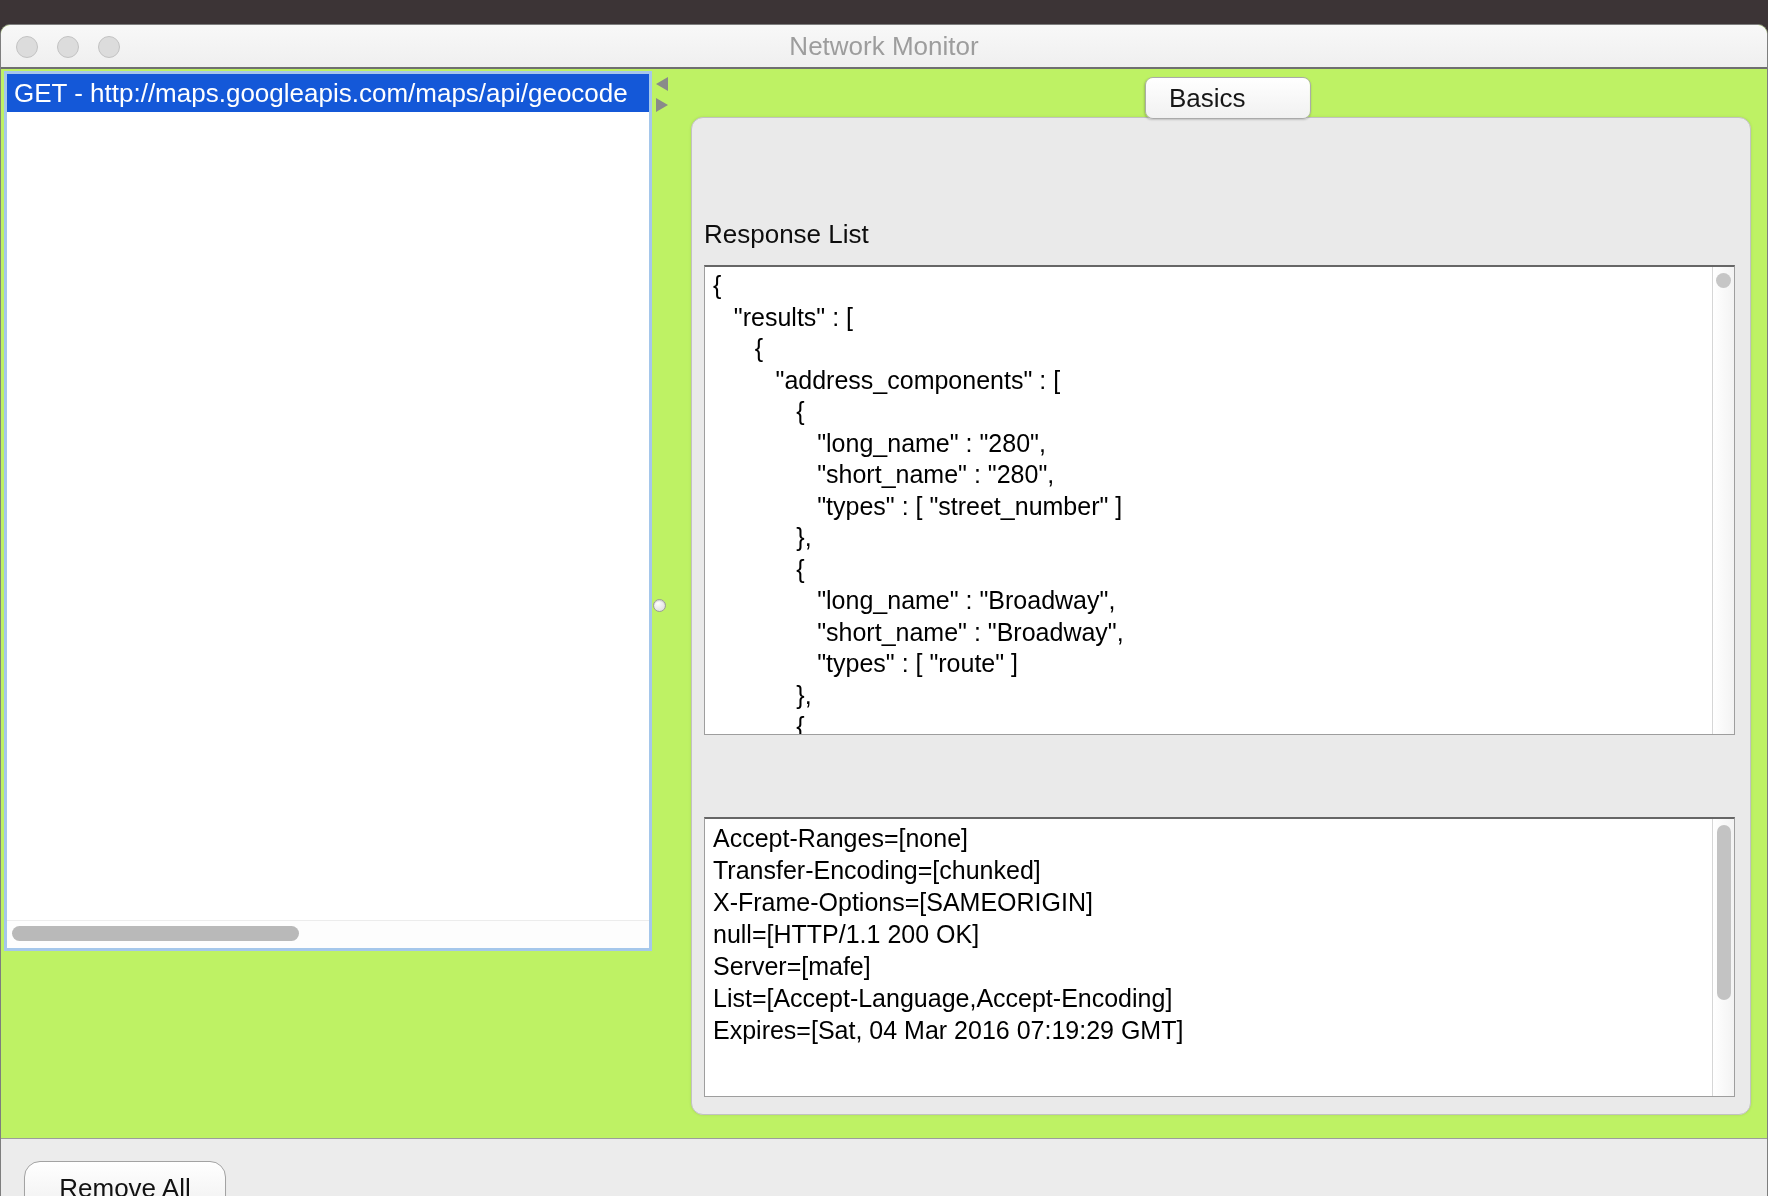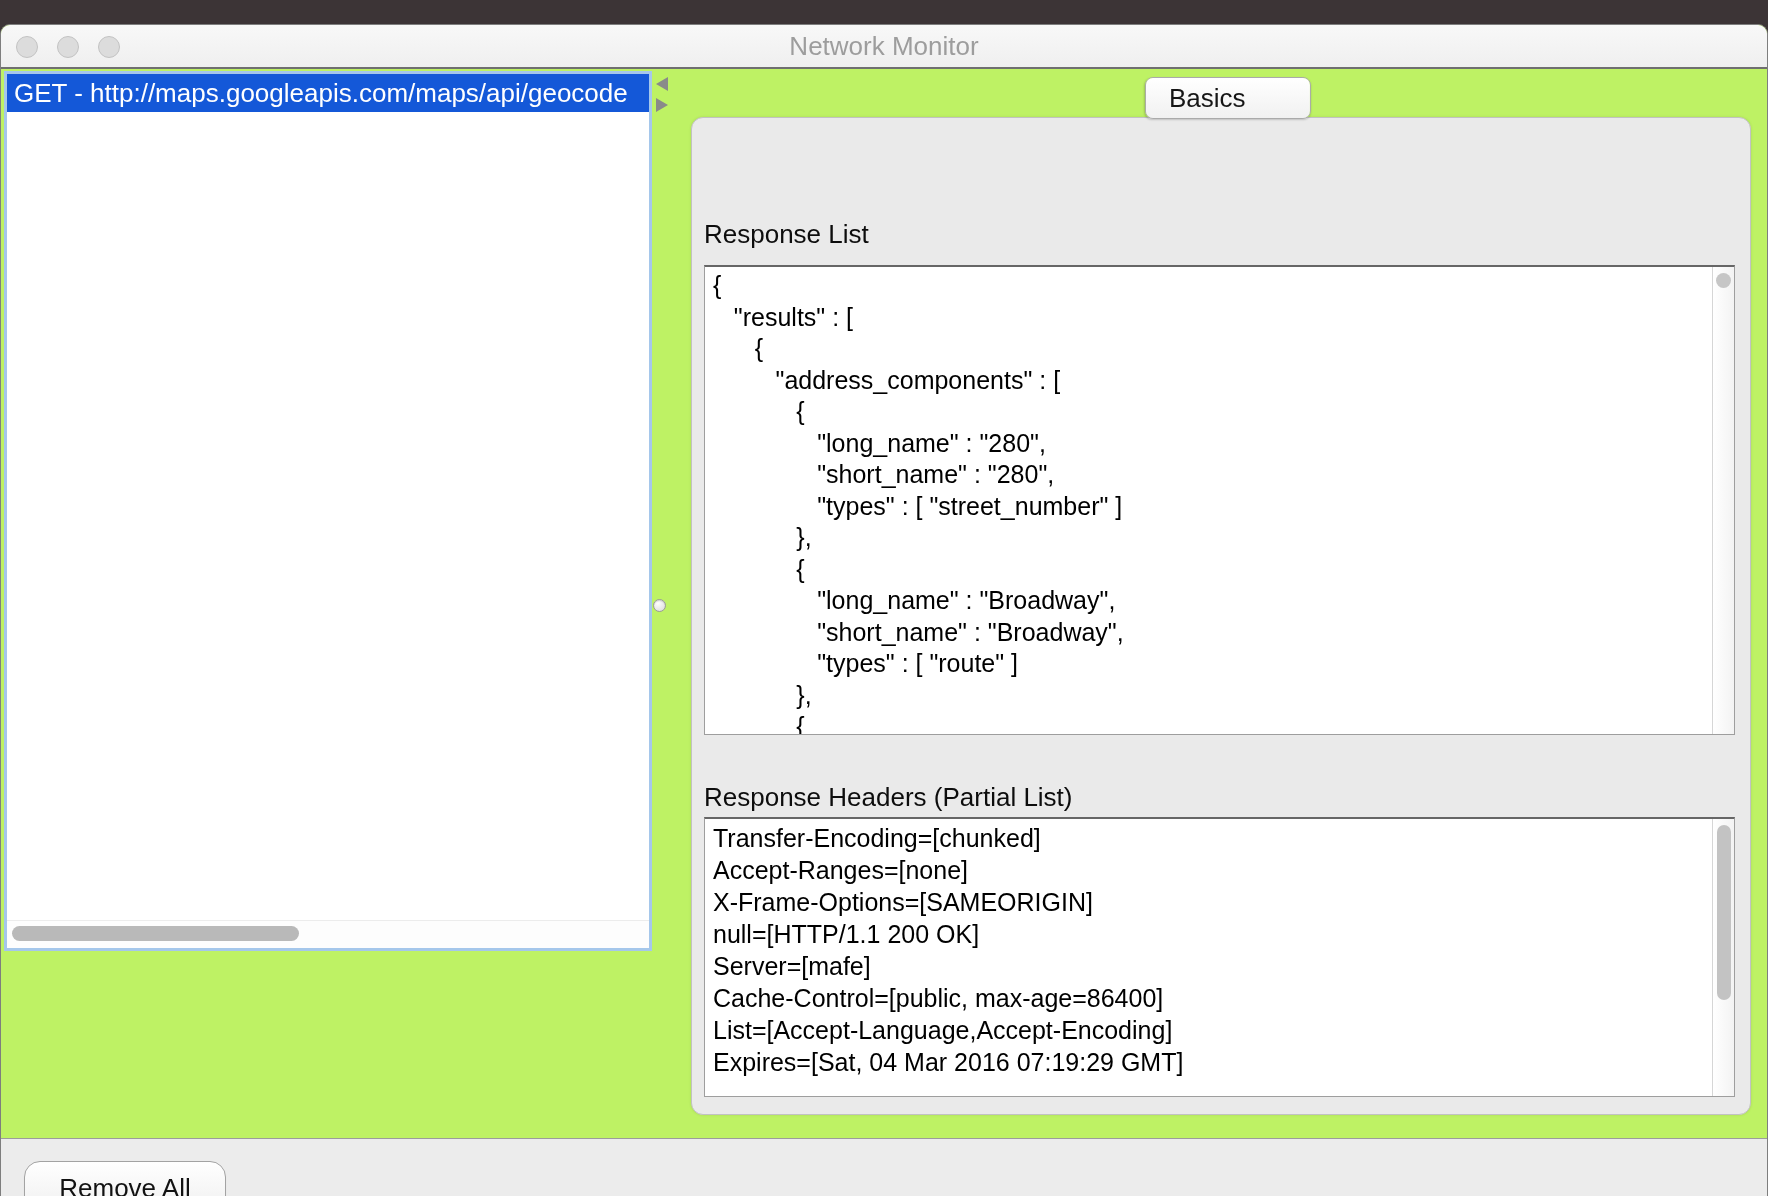--- a/index.html
+++ b/index.html
@@ -170,30 +170,28 @@
       <div class="code-line">               "short_name" : "Broadway",</div>
       <div class="code-line">               "types" : [ "route" ]</div>
       <div class="code-line">            },</div>
       <div class="code-line">            {</div>
     </div>
     <div class="vscroll-track">
       <div class="vthumb-dot"></div>
     </div>
   </div>
 
-  <div class="section-label label-headers">Response Headers (Partial List)</div>
 
   <div class="textbox box-headers">
     <div class="code-pane">
+      <div class="code-line">Accept-Ranges=[none]</div>
       <div class="code-line">Transfer-Encoding=[chunked]</div>
-      <div class="code-line">Accept-Ranges=[none]</div>
       <div class="code-line">X-Frame-Options=[SAMEORIGIN]</div>
       <div class="code-line">null=[HTTP/1.1 200 OK]</div>
       <div class="code-line">Server=[mafe]</div>
-      <div class="code-line">Cache-Control=[public, max-age=86400]</div>
       <div class="code-line">List=[Accept-Language,Accept-Encoding]</div>
       <div class="code-line">Expires=[Sat, 04 Mar 2016 07:19:29 GMT]</div>
     </div>
     <div class="vscroll-track">
       <div class="vthumb-bar"></div>
     </div>
   </div>
 
   <div class="bottom-bar">
     <button class="remove-all-btn">Remove All</button>

